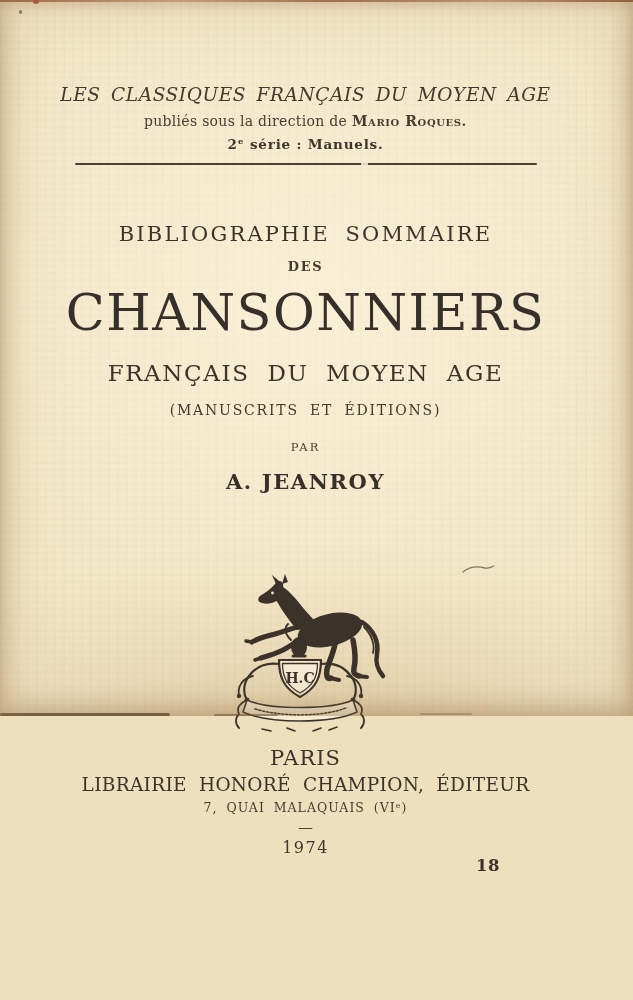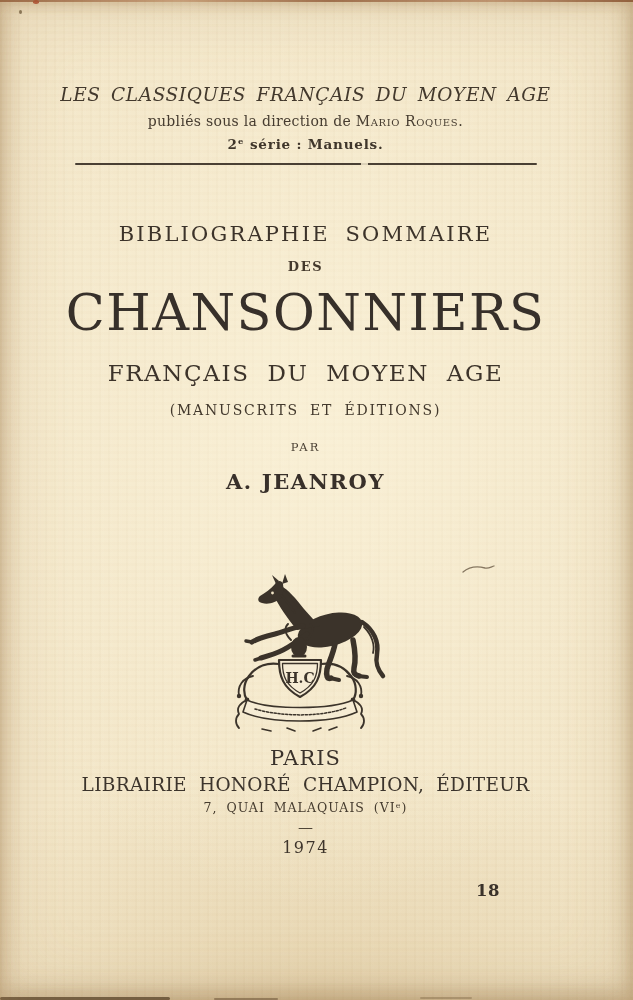--- a/index.html
+++ b/index.html
@@ -2,21 +2,21 @@
 <html lang="fr"><head>
 <meta charset="utf-8">
 <style>
   html,body{margin:0;padding:0;}
   body{
     width:633px;height:1000px;overflow:hidden;
     font-family:"DejaVu Serif","Liberation Serif",serif;
     background:#efe0bd;
   }
   .cover{
-    position:relative;width:633px;height:1000px;
+    position:relative;width:633px;height:716px;
     background:
       radial-gradient(ellipse 90% 70% at 50% 42%, rgba(255,248,225,.55), rgba(255,248,225,0) 70%),
       radial-gradient(ellipse 120% 40% at 50% 100%, rgba(196,165,110,.28), rgba(196,165,110,0) 60%),
       repeating-linear-gradient(90deg, rgba(160,130,80,.035) 0 2px, rgba(255,250,235,.04) 2px 5px, rgba(160,130,80,0) 5px 9px),
       repeating-linear-gradient(0deg, rgba(170,140,90,.025) 0 3px, rgba(255,250,235,.03) 3px 7px),
       #f3e6c8;
     color:#3d342a;
   }
   .vignette{
     position:absolute;inset:0;pointer-events:none;
@@ -24,21 +24,21 @@
       inset 0 0 70px rgba(150,110,60,.20),
       inset 8px 0 18px rgba(160,120,70,.14),
       inset -8px 0 18px rgba(150,110,60,.17),
       inset 0 -12px 22px rgba(130,95,55,.20),
       inset 0 6px 10px rgba(170,120,80,.10);
   }
   .line{position:absolute;left:-11px;width:633px;text-align:center;line-height:1;white-space:nowrap;}
   
   .collection-title{top:86px;font-style:italic;font-size:18.5px;letter-spacing:.6px;word-spacing:4px;color:#43392d;}
   .direction-line{top:114px;font-size:14px;letter-spacing:.3px;color:#463c30;}
-  .sc{font-variant:small-caps;letter-spacing:.6px;}
+  .sc{font-variant:small-caps;letter-spacing:.6px;font-weight:bold;}
   .series-line{top:138px;font-size:13.5px;font-weight:bold;letter-spacing:.8px;color:#3f362b;}
   .header-rule{
     position:absolute;top:163px;left:75px;width:462px;height:2px;
     background:linear-gradient(90deg,#4a4034 0 62%, rgba(74,64,52,.15) 62% 63.5%, #4a4034 63.5% 100%);
     border-radius:1px;
   }
   
   .supertitle{top:224px;font-size:21px;letter-spacing:2.2px;word-spacing:7px;color:#3c332a;}
   .connector{top:260px;font-size:13px;letter-spacing:1.6px;font-weight:bold;color:#44392c;}
   .main-title{top:287px;font-size:51px;letter-spacing:1.5px;color:#37302a;}
@@ -48,21 +48,21 @@
   .author{top:471px;font-size:21px;font-weight:bold;letter-spacing:1.6px;color:#38302a;}
   
   .emblem{position:absolute;left:227px;top:572px;width:170px;height:162px;margin:0;}
   .emblem svg{display:block;}
   
   .imprint-city{top:748px;font-size:21px;letter-spacing:1px;color:#3a322b;}
   .imprint-publisher{top:776px;font-size:18.5px;letter-spacing:.3px;word-spacing:6px;color:#3c342c;}
   .imprint-address{top:802px;font-size:12.5px;letter-spacing:1px;word-spacing:4px;color:#453b2e;}
   .imprint-separator{top:820px;font-size:15px;color:#4a4034;}
   .imprint-year{top:840px;font-size:16px;letter-spacing:1.5px;color:#3e352c;}
-  .corner-number{position:absolute;left:476px;top:856px;font-size:16.5px;font-weight:bold;letter-spacing:.5px;color:#3a322a;margin-top:25px;}
+  .corner-number{position:absolute;left:476px;top:856px;font-size:16.5px;font-weight:bold;letter-spacing:.5px;color:#3a322a;}
   
   .top-edge-line{position:absolute;top:0;left:0;width:633px;height:2px;
     background:linear-gradient(90deg,rgba(146,86,58,.85),rgba(196,126,86,.45) 28%,rgba(146,86,58,.8) 52%,rgba(176,106,72,.5) 78%,rgba(136,78,52,.9));}
   .red-speck{position:absolute;left:33px;top:0;width:6px;height:4px;background:#b5452f;border-radius:45%;opacity:.85;}
   .dark-speck{position:absolute;left:19px;top:10px;width:3px;height:4px;background:#8b7b5e;border-radius:50%;}
   .pen-squiggle{position:absolute;left:461px;top:563px;}
   .bottom-smudge-a{position:absolute;bottom:0;left:0;width:170px;height:3px;background:rgba(66,52,38,.75);border-radius:2px;}
   .bottom-smudge-b{position:absolute;bottom:0;left:214px;width:64px;height:2px;background:rgba(80,62,44,.5);border-radius:2px;}
   .bottom-smudge-c{position:absolute;bottom:1px;left:420px;width:52px;height:2px;background:rgba(92,72,50,.32);border-radius:2px;}
 </style>

